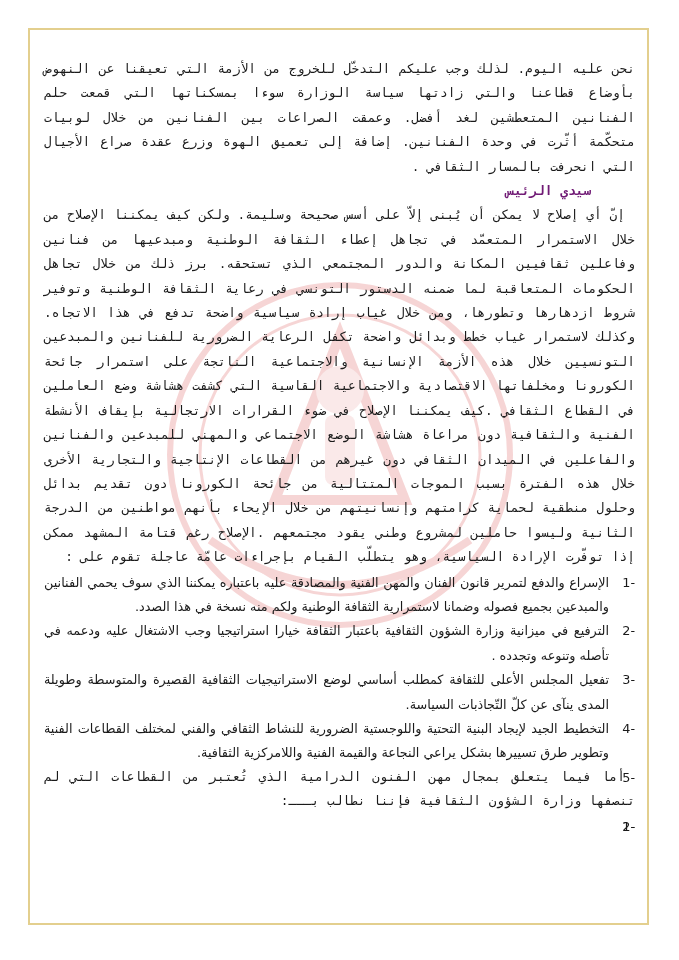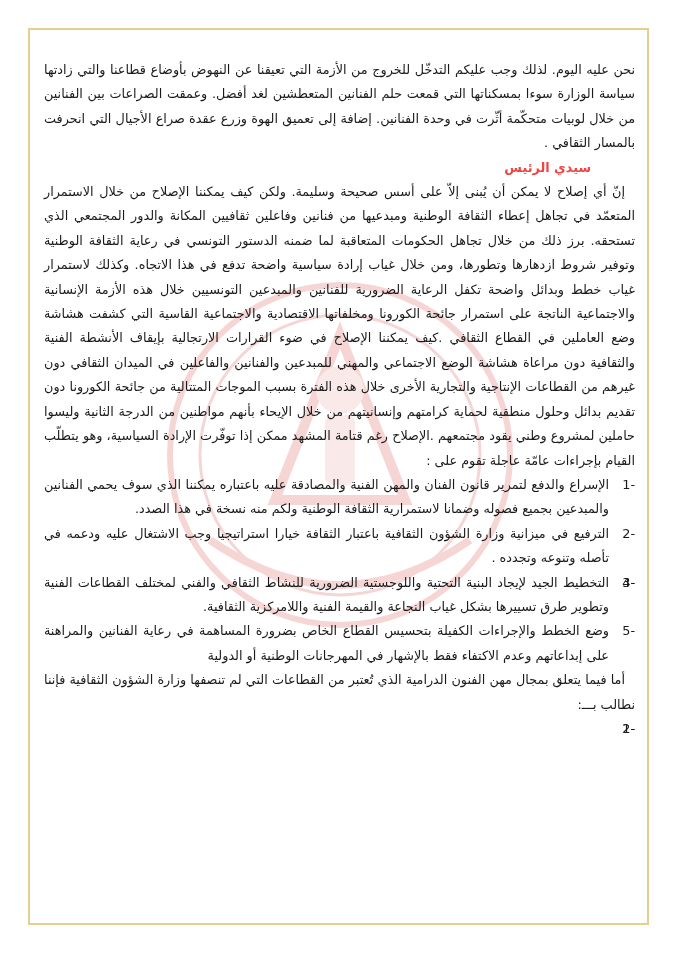--- a/index.html
+++ b/index.html
@@ -11,22 +11,22 @@
   .watermark {
     position: absolute; left: 150px; top: 240px; width: 380px; height: 420px;
     pointer-events: none; opacity: 0.55;
   }
   .content {
     position: absolute; left: 44px; right: 44px; top: 58px;
     direction: rtl; text-align: justify; text-align-last: right;
     font-family: "DejaVu Sans", sans-serif; font-size: 12.8px; line-height: 24.4px;
     color: #1a1a1a;
   }
-  .content p { margin: 0; }
-  .heading { color: #ef4444; font-weight: bold; padding-right: 44px; }
+  .content p { margin: 0; font-family: Liberation Mono, monospace; }
+  .heading { color: #701a75; font-weight: bold; padding-right: 44px; }
   .indent { text-indent: 10px; }
   ol.items { list-style: none; margin: 0; padding: 0; }
   ol.items li { position: relative; padding-right: 26px; }
   ol.items li .num { position: absolute; right: 0; top: 0; direction: ltr; }
 </style>
 </head>
 <body>
 
 <div class="frame"></div>
 
@@ -44,23 +44,23 @@
 </svg>
 
 <div class="content">
   <p>نحن عليه اليوم. لذلك وجب عليكم التدخّل للخروج من الأزمة التي تعيقنا عن النهوض بأوضاع قطاعنا والتي زادتها سياسة الوزارة سوءا بمسكناتها التي قمعت حلم الفنانين المتعطشين لغد أفضل. وعمقت الصراعات بين الفنانين من خلال لوبيات متحكّمة أثّرت في وحدة الفنانين. إضافة إلى تعميق الهوة وزرع عقدة صراع الأجيال التي انحرفت بالمسار الثقافي .</p>
   <p class="heading">سيدي الرئيس</p>
   <p class="indent">إنّ أي إصلاح لا يمكن أن يُبنى إلاّ على أسس صحيحة وسليمة. ولكن كيف يمكننا الإصلاح من خلال الاستمرار المتعمّد في تجاهل إعطاء الثقافة الوطنية ومبدعيها من فنانين وفاعلين ثقافيين المكانة والدور المجتمعي الذي تستحقه. برز ذلك من خلال تجاهل الحكومات المتعاقبة لما ضمنه الدستور التونسي في رعاية الثقافة الوطنية وتوفير شروط ازدهارها وتطورها، ومن خلال غياب إرادة سياسية واضحة تدفع في هذا الاتجاه. وكذلك لاستمرار غياب خطط وبدائل واضحة تكفل الرعاية الضرورية للفنانين والمبدعين التونسيين خلال هذه الأزمة الإنسانية والاجتماعية الناتجة على استمرار جائحة الكورونا ومخلفاتها الاقتصادية والاجتماعية القاسية التي كشفت هشاشة وضع العاملين في القطاع الثقافي .كيف يمكننا الإصلاح في ضوء القرارات الارتجالية بإيقاف الأنشطة الفنية والثقافية دون مراعاة هشاشة الوضع الاجتماعي والمهني للمبدعين والفنانين والفاعلين في الميدان الثقافي دون غيرهم من القطاعات الإنتاجية والتجارية الأخرى خلال هذه الفترة بسبب الموجات المتتالية من جائحة الكورونا دون تقديم بدائل وحلول منطقية لحماية كرامتهم وإنسانيتهم من خلال الإيحاء بأنهم مواطنين من الدرجة الثانية وليسوا حاملين لمشروع وطني يقود مجتمعهم .الإصلاح رغم قتامة المشهد ممكن إذا توفّرت الإرادة السياسية، وهو يتطلّب القيام بإجراءات عامّة عاجلة تقوم على :</p>
 
   <ol class="items">
     <li><span class="num">1-</span><span>الإسراع والدفع لتمرير قانون الفنان والمهن الفنية والمصادقة عليه  باعتباره يمكننا الذي سوف يحمي الفنانين والمبدعين بجميع فصوله وضمانا لاستمرارية الثقافة الوطنية ولكم منه نسخة في هذا الصدد.</span></li>
     <li><span class="num">2-</span><span>الترفيع في ميزانية وزارة الشؤون الثقافية باعتبار الثقافة خيارا استراتيجيا وجب الاشتغال عليه ودعمه في تأصله وتنوعه وتجدده .</span></li>
-    <li><span class="num">3-</span></li>
-    <li><span class="num">4-</span><span>التخطيط الجيد لإيجاد البنية التحتية واللوجستية الضرورية للنشاط الثقافي والفني لمختلف القطاعات الفنية وتطوير طرق تسييرها بشكل غياب النجاعة والقيمة الفنية واللامركزية الثقافية.</span></li>
-    <li><span class="num">5-</span><span>وضع الخطط والإجراءات الكفيلة بتحسيس القطاع الخاص بضرورة المساهمة في رعاية الفنانين والمراهنة على إبداعاتهم وعدم الاكتفاء فقط بالإشهار في المهرجانات الوطنية أو الدولية</span></li>
+    <li><span class="num">3-</span><span>تفعيل المجلس الأعلى للثقافة كمطلب أساسي لوضع الاستراتيجيات الثقافية القصيرة والمتوسطة وطويلة المدى ينآى عن كلّ التّجاذبات السياسة.</span></li>
+    <li><span class="num">4-</span><span>التخطيط الجيد لإيجاد البنية التحتية واللوجستية الضرورية للنشاط الثقافي والفني لمختلف القطاعات الفنية وتطوير طرق تسييرها بشكل يراعي النجاعة والقيمة الفنية واللامركزية الثقافية.</span></li>
+    <li><span class="num">5-</span></li>
   </ol>
 
   <p class="indent">أما فيما يتعلق بمجال مهن الفنون الدرامية الذي تُعتبر من القطاعات التي لم تنصفها وزارة الشؤون الثقافية فإننا نطالب بـــ:</p>
 
   <ol class="items">
     <li><span class="num">1-</span></li>
     <li><span class="num">2-</span></li>
   </ol>
 </div>
 

